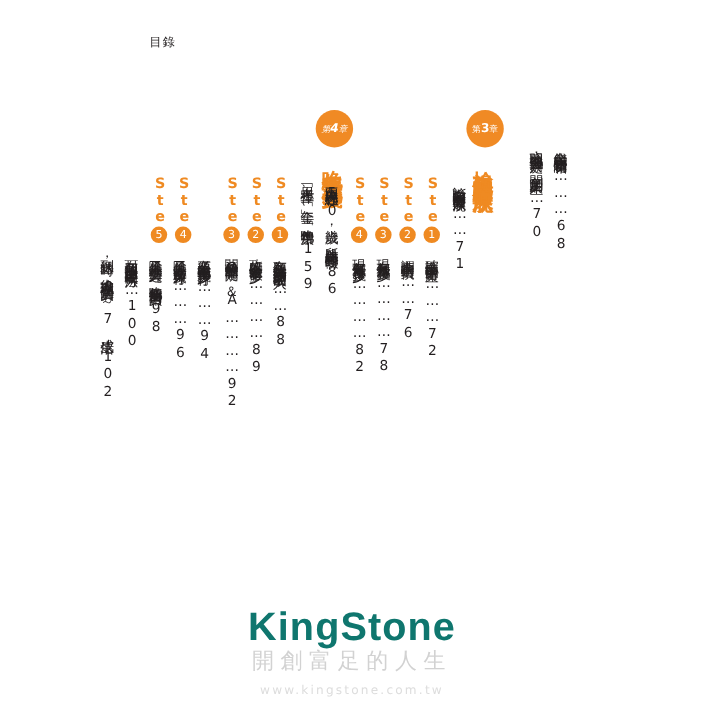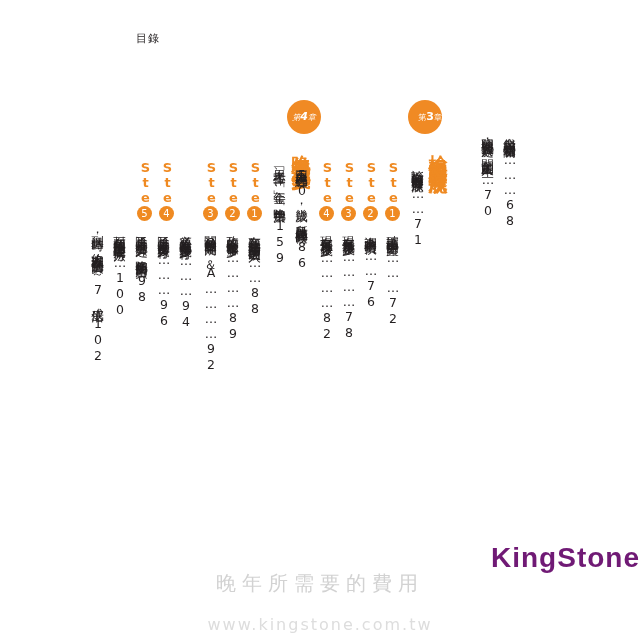--- a/index.html
+++ b/index.html
@@ -120,50 +120,49 @@
   
   .watermark {
     position: absolute;
     left: 0;
     right: 0;
     bottom: 6px;
     text-align: center;
     color: #d9d9d9;
   }
   .wm-main {
-    font-size: 28px;
+    font-size: 36px;
     font-weight: bold;
     letter-spacing: 1px;
-    color: #701a75;
+    color: #0f766e;
     font-family: "Liberation Sans", sans-serif;
-    text-align: right;
   }
   .wm-sub {
     font-size: 20px;
     letter-spacing: 6px;
     color: #d2d2d2;
     margin-top: -4px;
   }
   .wm-url {
-    font-size: 16px;
+    font-size: 11px;
     letter-spacing: 2px;
     color: #dddddd;
-    margin-top: 18px;
+    margin-top: 7px;
   }
 </style>
 </head>
 <body>
 
 <div class="page">
 
   <div class="running-head">目錄</div>
 
   <div class="toc">
 
-    <div class="chapter-badge" style="left:408px; top:100px;justify-content:flex-end;">
+    <div class="chapter-badge" style="left:424px; top:100px;">
       <span><span>第</span><b>3</b><span>章</span></span>
     </div>
     <div class="col chapter-title" style="left:429px; top:140px; height:170px;">檢視自家的財務健康狀況</div>
 
     <div class="chapter-badge" style="left:287px; top:100px;font-style:italic;">
       <span><span>第</span><b>4</b><span>章</span></span>
     </div>
     <div class="col chapter-title" style="left:292px; top:140px; height:175px;">晚年生活要花多少錢？</div>
 
     <div class="col entry" style="left:503px; top:128px; height:220px;">
@@ -269,17 +268,17 @@
     </div>
 
     <div class="col entry" style="left:91px; top:226px; height:280px;">
       <span>到退休時，大約以現在生活費的6～7成生活</span><span class="dots">…</span><span class="pg">102</span>
     </div>
 
   </div>
 
   <div class="watermark">
     <div class="wm-main">KingStone</div>
-    <div class="wm-sub">晚年所需要的費用</div>
+    <div class="wm-sub">開創富足的人生</div>
     <div class="wm-url">www.kingstone.com.tw</div>
   </div>
 
 </div>
 
 </body></html>

